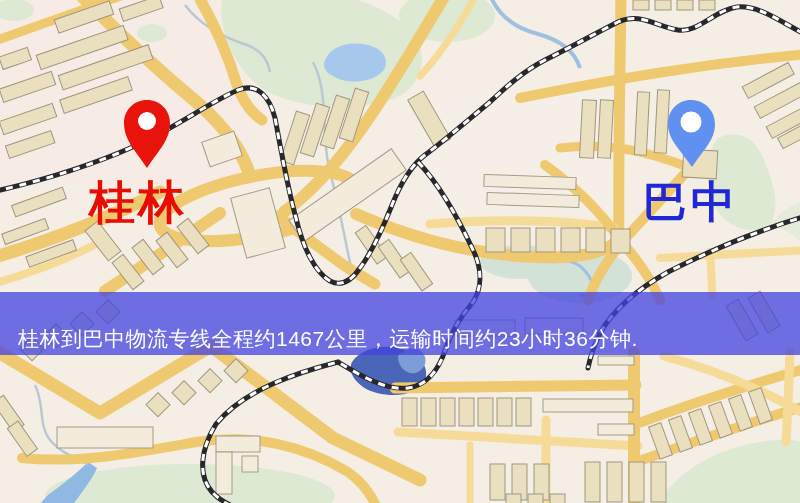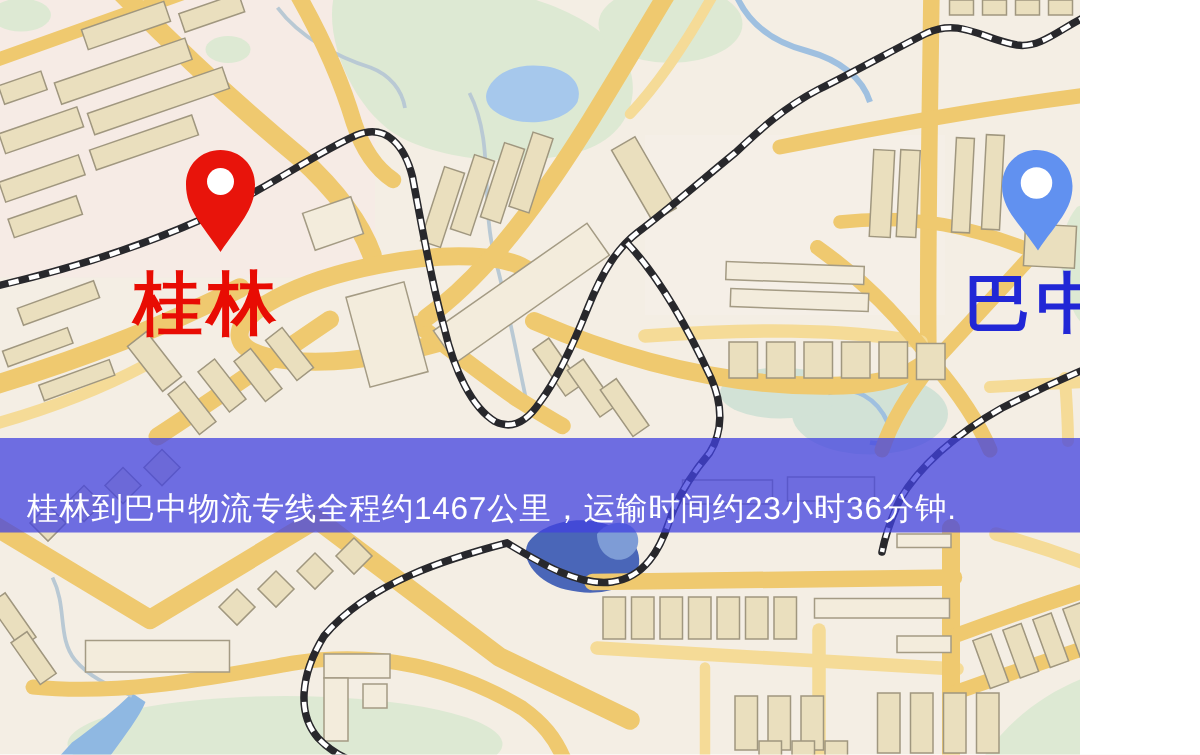--- a/index.html
+++ b/index.html
@@ -1,16 +1,16 @@
 <!DOCTYPE html>
 <html><head>
 <meta charset="utf-8">
 <style>
   html,body{margin:0;padding:0;background:#fff;}
-  .stage{position:relative;width:720px;height:503px;overflow:hidden;
+  .stage{position:relative;width:800px;height:503px;overflow:hidden;
          font-family:"Liberation Sans","DejaVu Sans",sans-serif;}
   .stage svg{position:absolute;left:0;top:0;z-index:1;}
   .banner{position:absolute;left:0;top:292px;width:800px;height:63px;z-index:5;
           background:rgba(66,66,224,0.75);display:flex;align-items:center;
           box-sizing:border-box;padding:0 18px;}
   .banner span{color:#ffffff;font-size:21px;letter-spacing:0.5px;white-space:nowrap;margin-top:31px;}
   .road{stroke:#efc96f;fill:none;stroke-linecap:round;stroke-linejoin:round;}
   .road2{stroke:#f5db97;fill:none;stroke-linecap:round;stroke-linejoin:round;}
   .bldg{fill:#eadfbe;stroke:#a0977f;stroke-width:1;}
   .bldgw{fill:#f3ecdc;stroke:#a49b84;stroke-width:1;}

